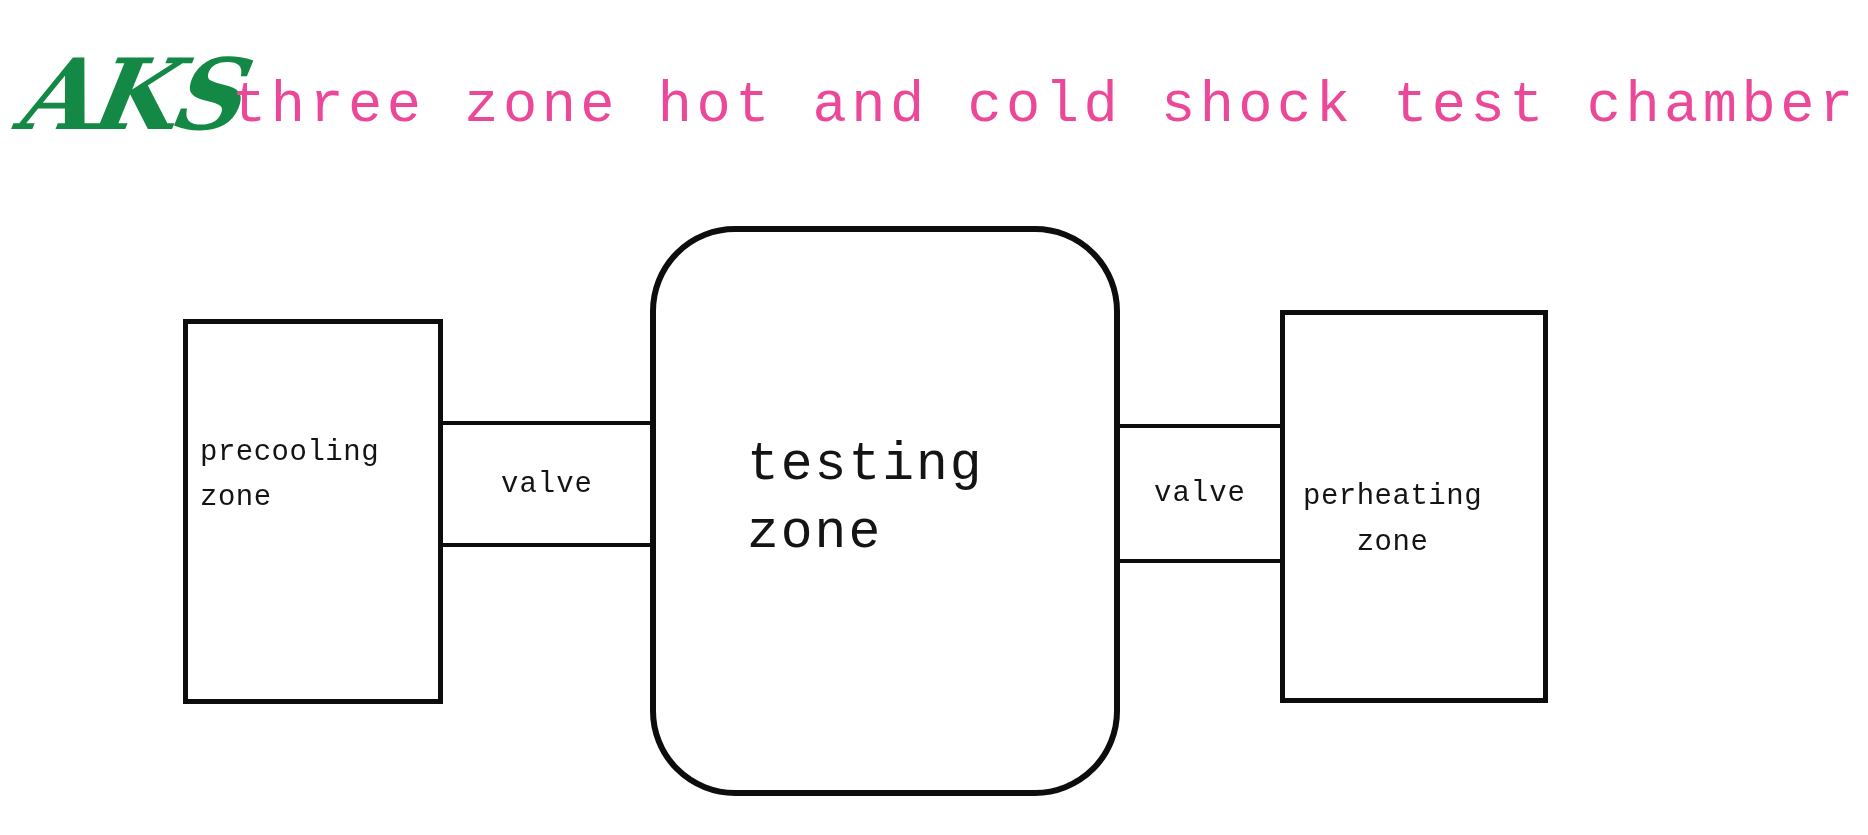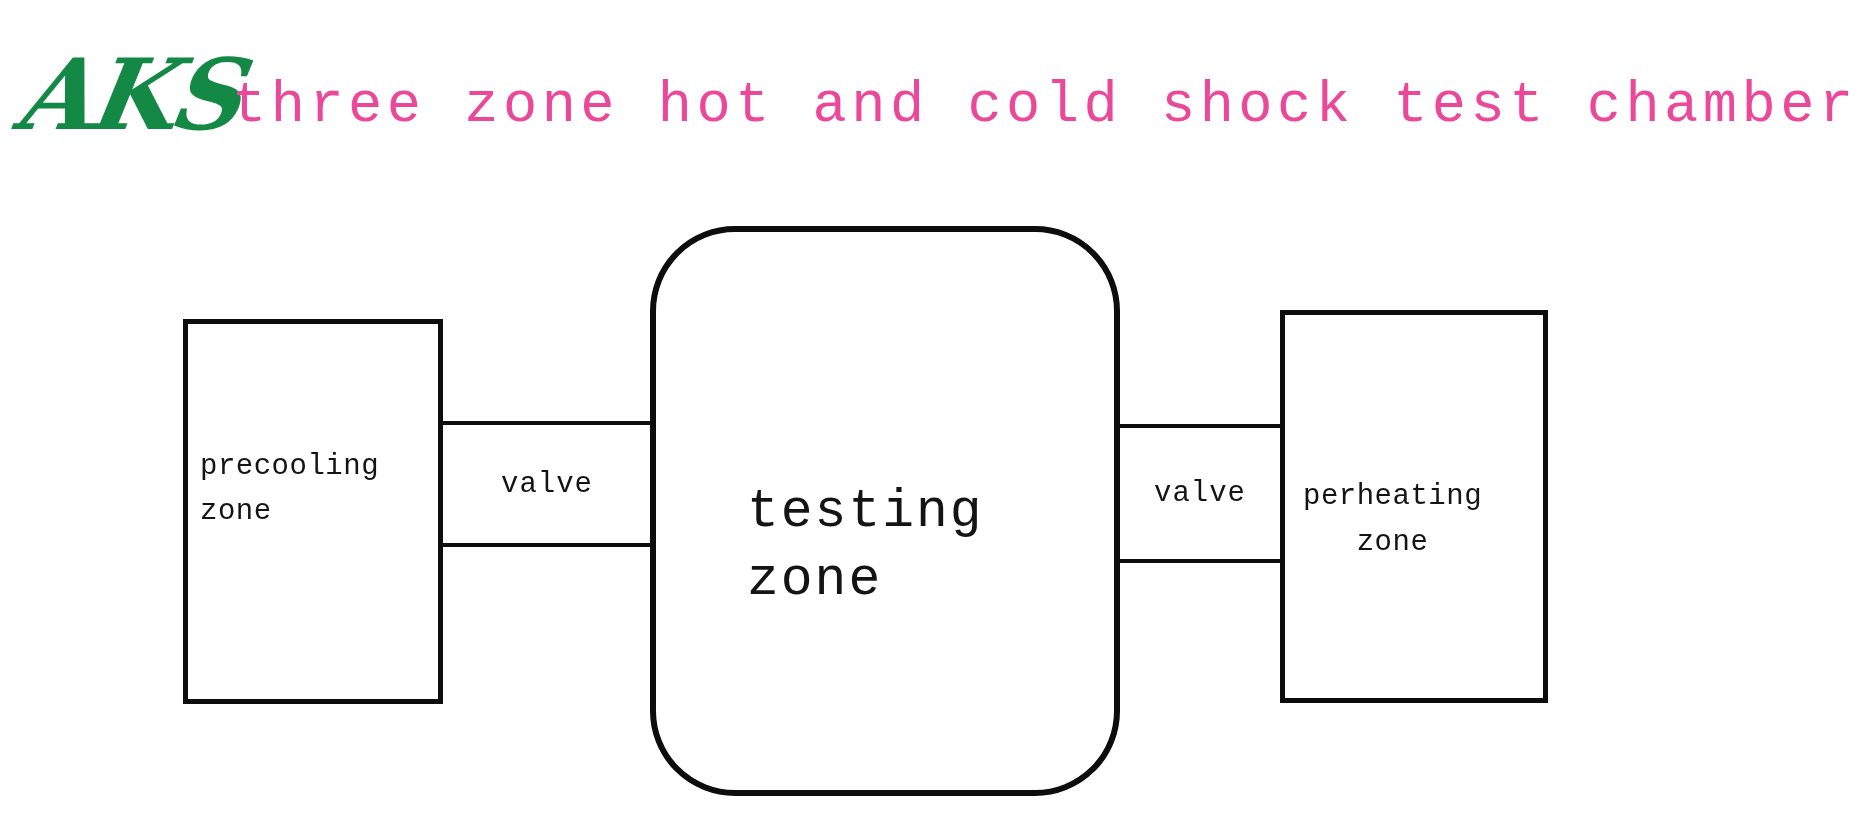--- a/index.html
+++ b/index.html
@@ -59,25 +59,25 @@
   #box-perheating { left: 1280px; top: 310px; width: 268px; height: 393px; }
 
   .box-label {
     position: absolute;
     z-index: 3;
     white-space: nowrap;
   }
   .box-label .line { display: block; }
 
   #label-precooling {
-    left: 200px; top: 444px;
+    left: 200px; top: 430px;
     font-size: 29px; line-height: 45px; letter-spacing: 0.5px;
   }
   #label-testing {
-    left: 747px; top: 478px;
+    left: 747px; top: 431px;
     font-size: 53px; line-height: 68px; letter-spacing: 2px;
   }
   #label-perheating {
     left: 1303px; top: 474px;
     font-size: 29px; line-height: 46px; letter-spacing: 0.5px; text-align: center;
   }
 
   
   .valve-band {
     position: absolute;

